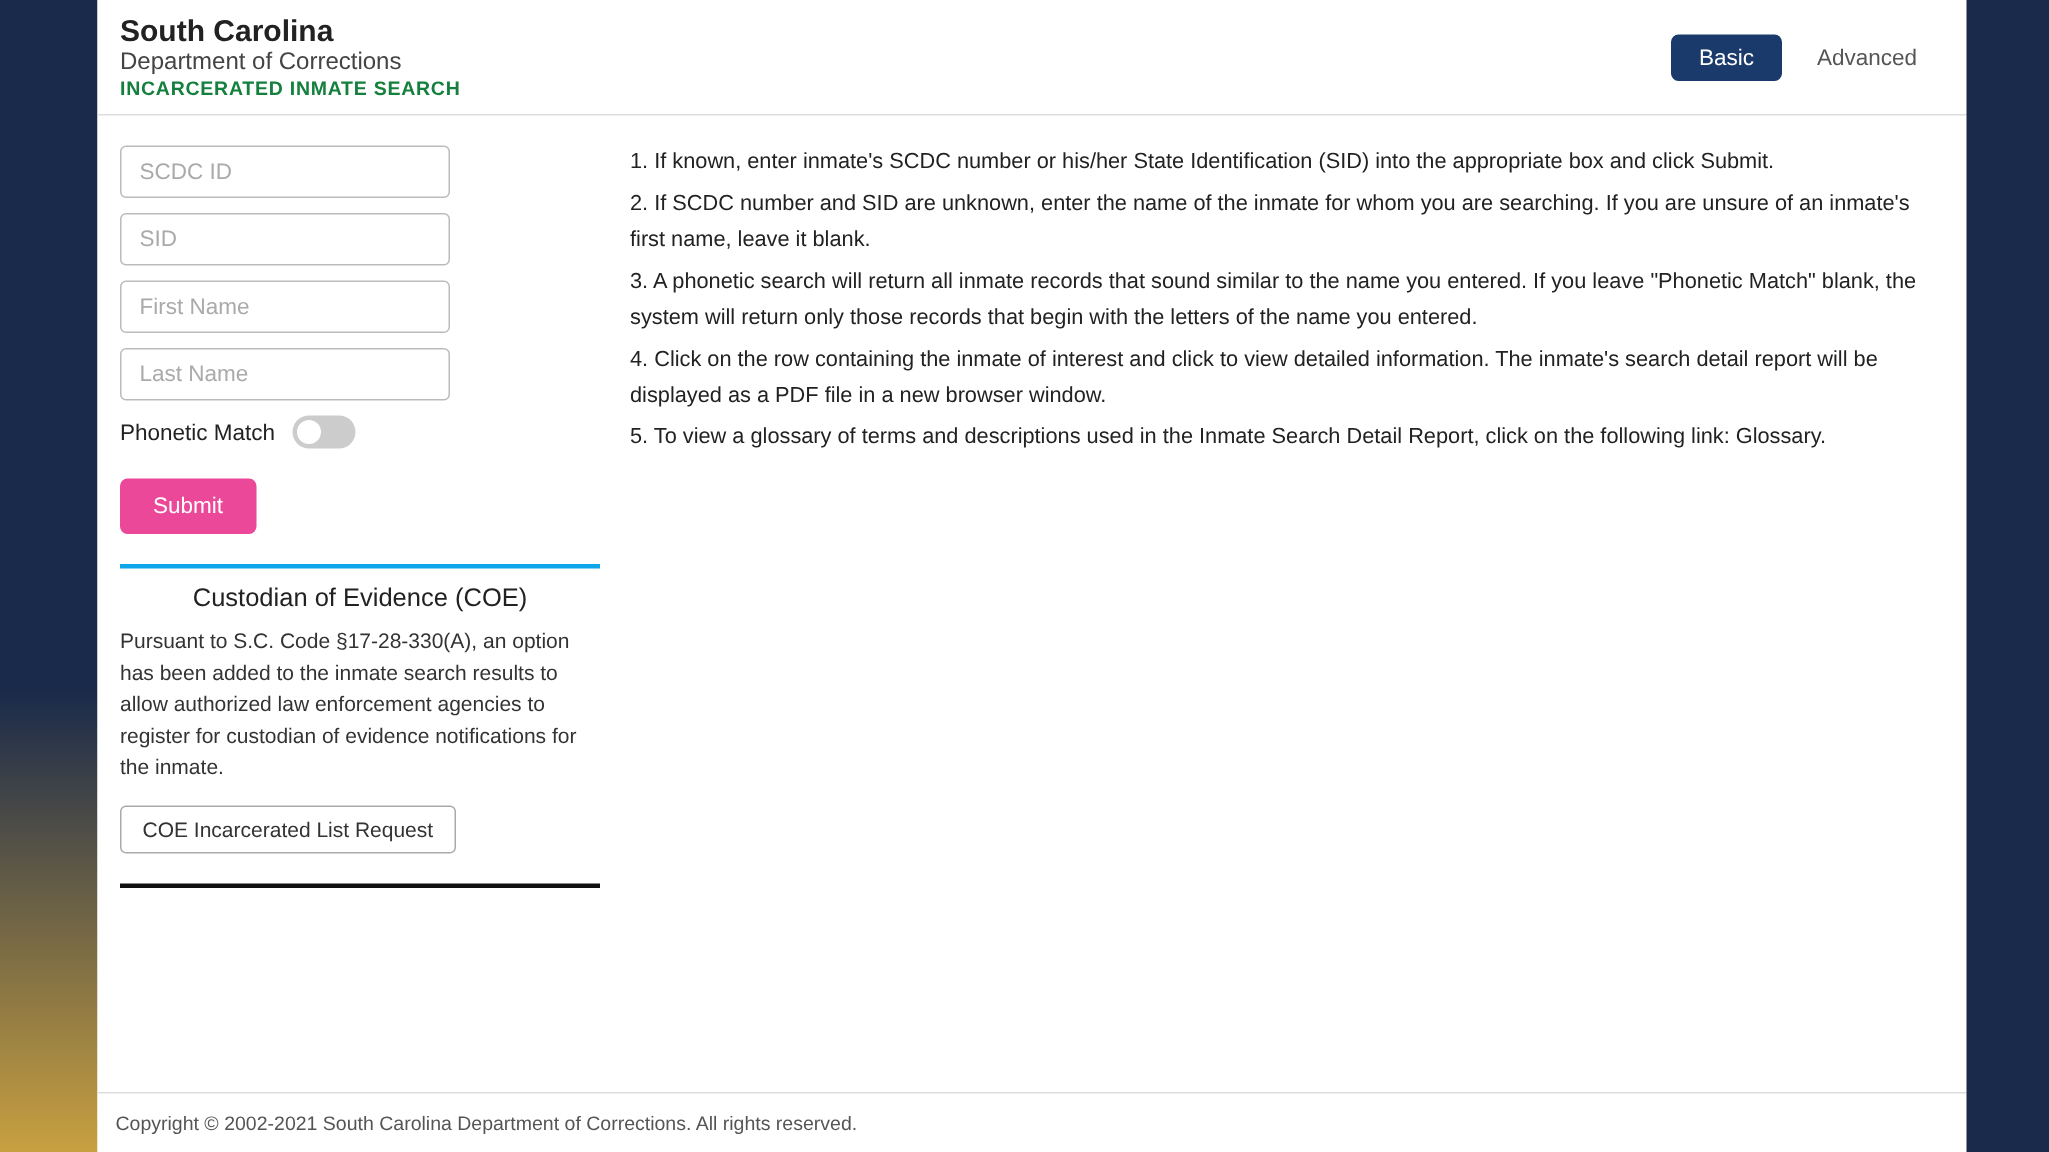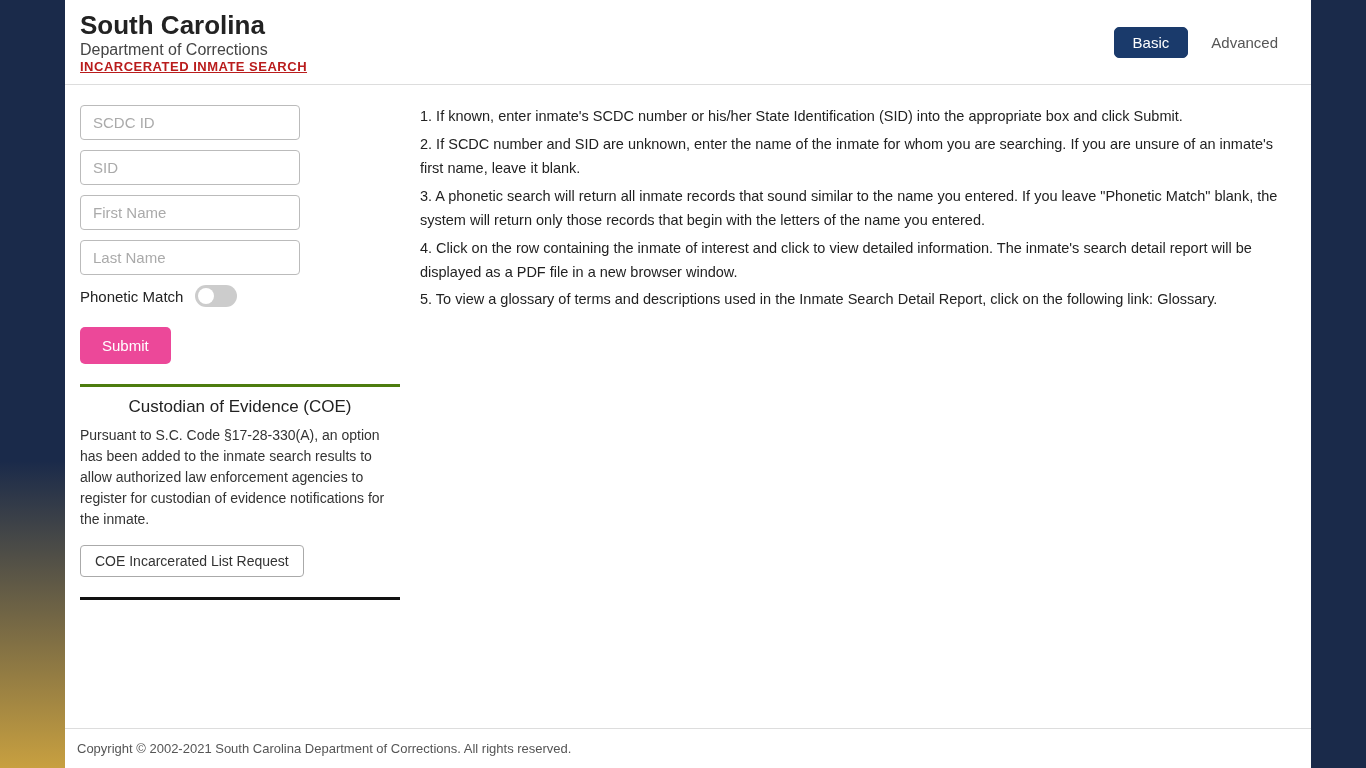--- a/index.html
+++ b/index.html
@@ -53,37 +53,36 @@
     .logo-svg {
       width: 72px;
       height: 72px;
     }
 
     .header-text {
       flex: 1;
     }
 
     .header-title {
-      font-size: 26px;
+      font-size: 20px;
       font-weight: 600;
       color: #222;
     }
 
     .header-subtitle {
       font-size: 16px;
       color: #444;
     }
 
     .header-tagline {
       font-size: 13px;
-      color: #b91c1c;
+      color: #15803d;
       font-weight: 600;
       letter-spacing: 0.5px;
       text-transform: uppercase;
-      text-decoration: underline;
     }
 
     .tab-container {
       display: flex;
       gap: 5px;
       margin-left: 20px;
     }
 
     .tab-btn {
       padding: 6px 18px;
@@ -191,21 +190,21 @@
       border: none;
       border-radius: 5px;
       padding: 10px 22px;
       font-size: 15px;
       cursor: pointer;
     }
 
     
     .coe-section {
       margin-top: 20px;
-      border-top: 3px solid #4d7c0f;
+      border-top: 3px solid #0ea5e9;
       padding-top: 0;
       max-width: 490px;
     }
 
     .coe-header {
       text-align: center;
       font-size: 17px;
       font-weight: 500;
       color: #222;
       padding: 10px 0 8px;

